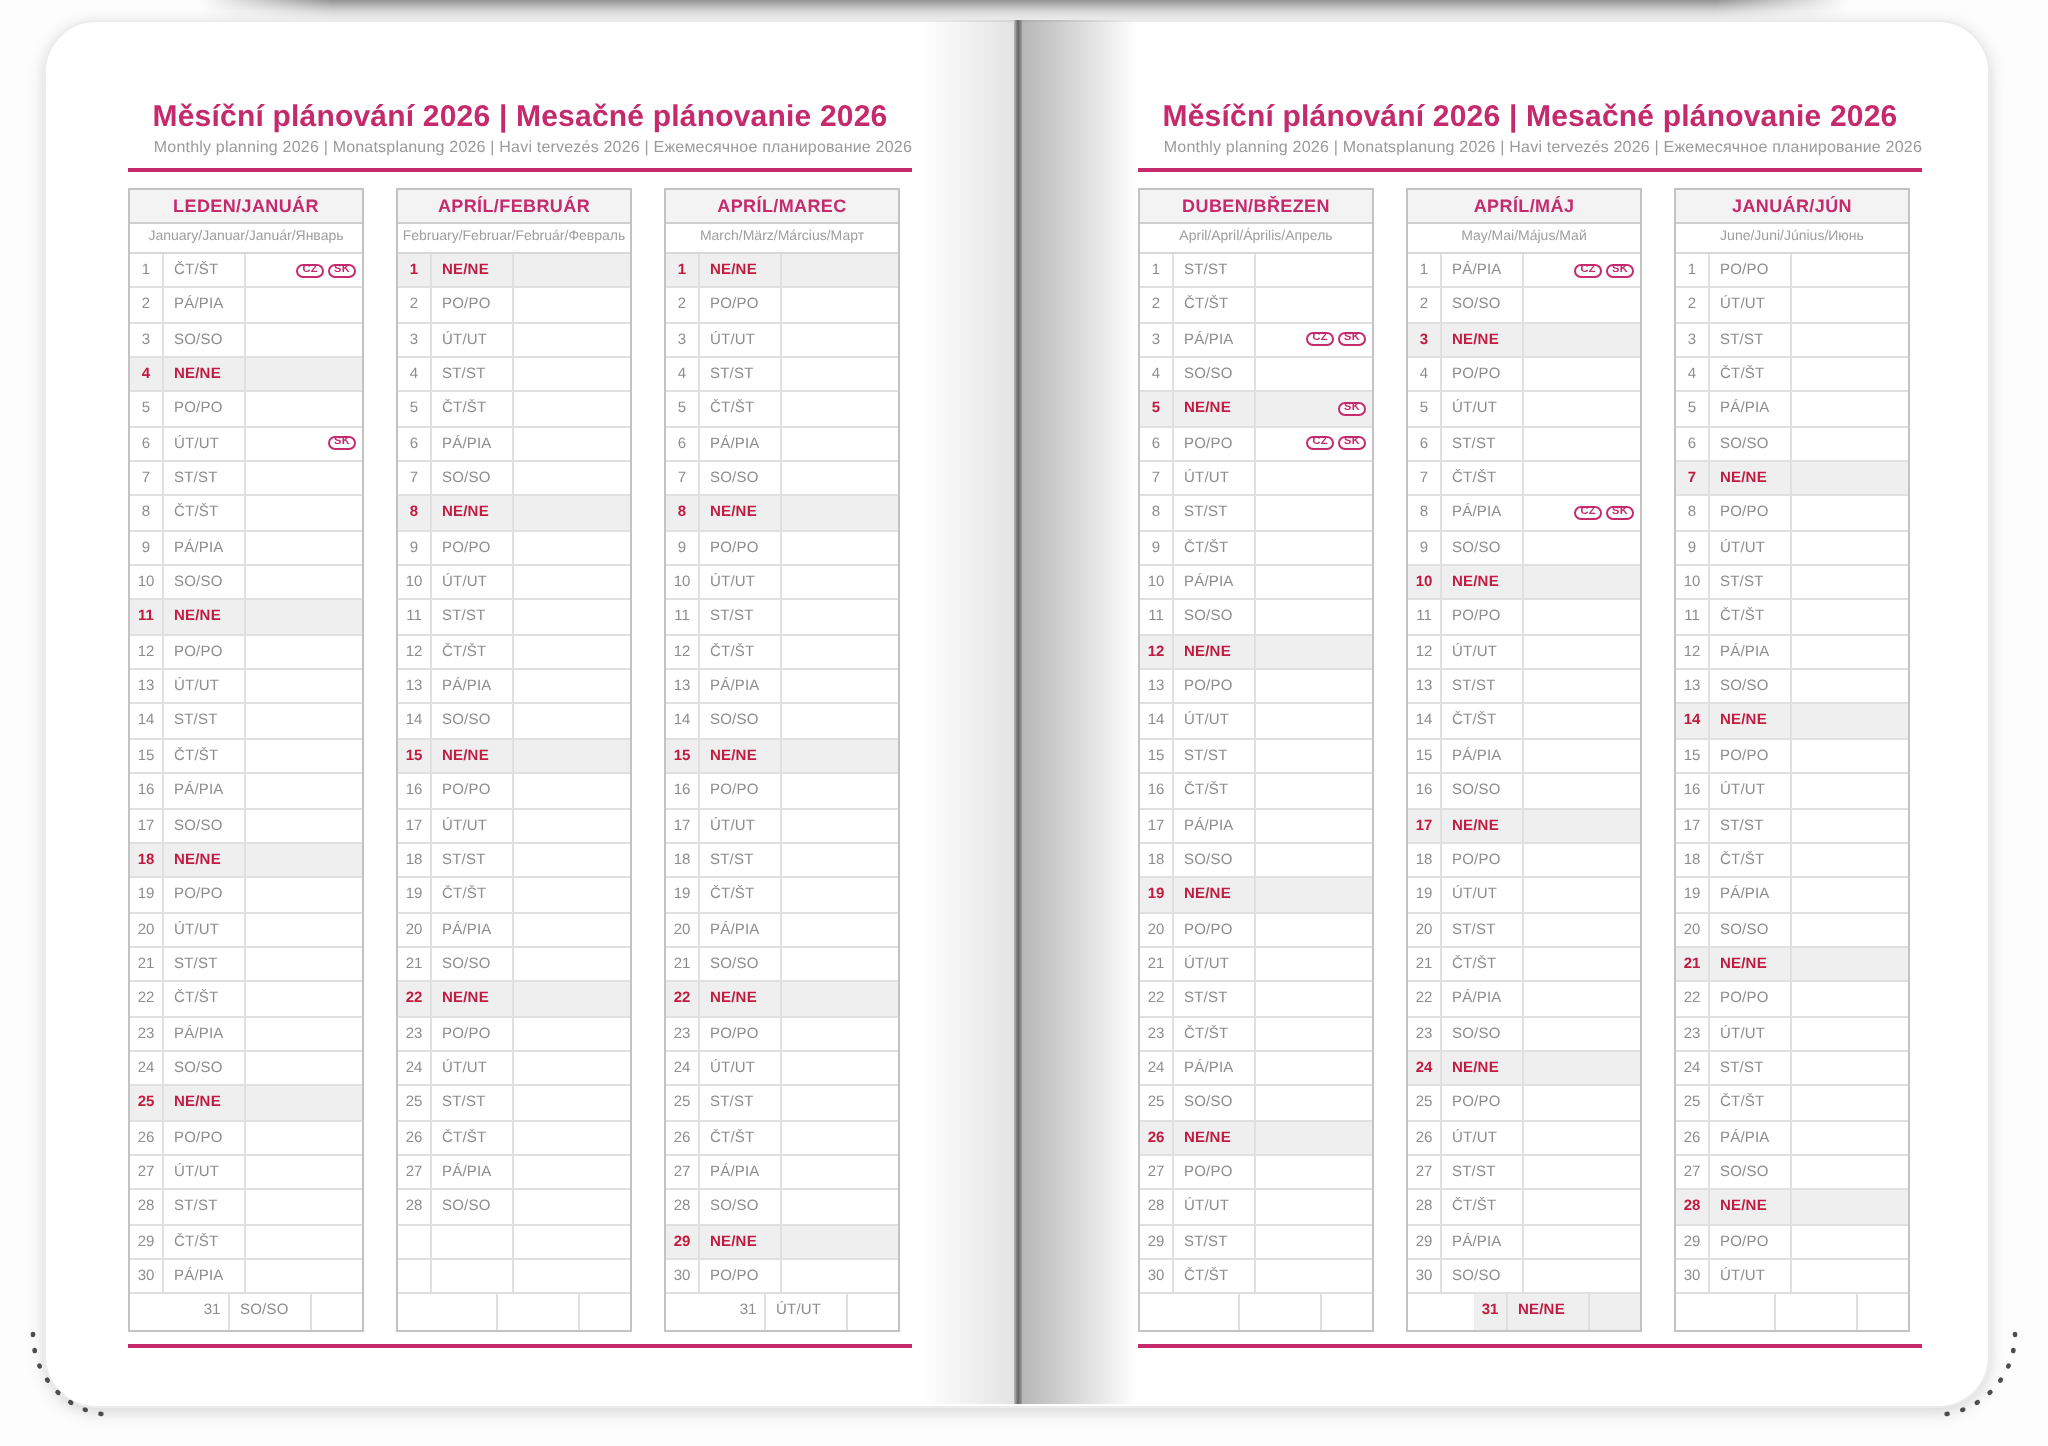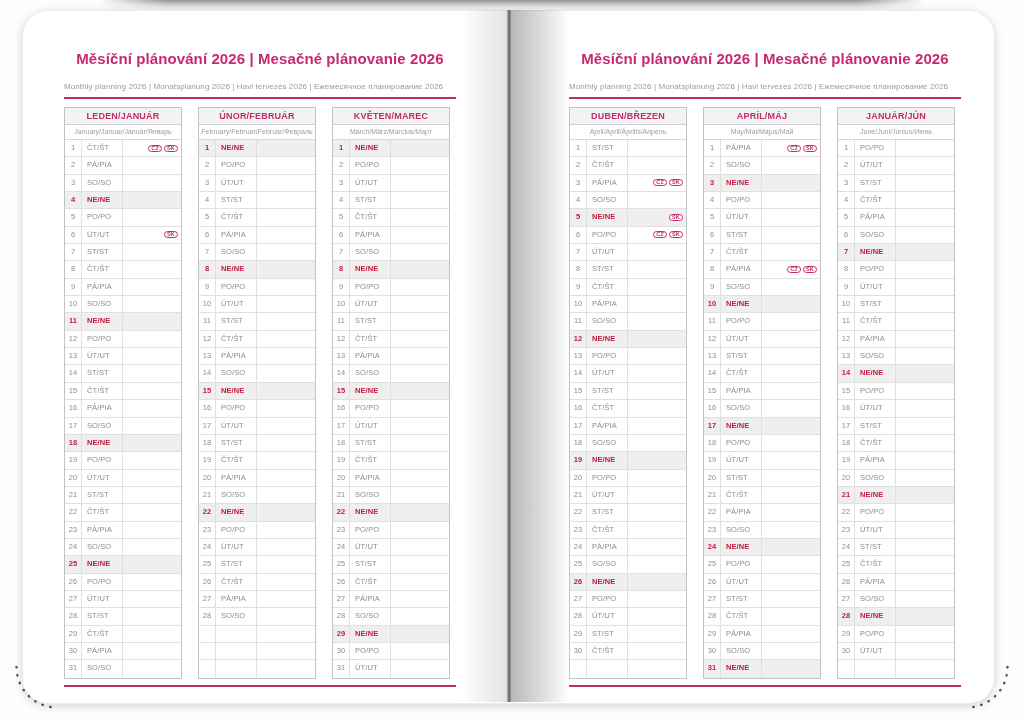--- a/index.html
+++ b/index.html
@@ -24,33 +24,33 @@
     background:linear-gradient(to right,rgba(0,0,0,0),rgba(115,115,115,.20));pointer-events:none;}
   .spine{position:absolute;left:485px;top:0;width:4px;height:100%;
     background:linear-gradient(to right,#bdbdbd,#636363,#9c9c9c);}
   .gutter-right{position:absolute;left:489px;top:0;width:58px;height:100%;
     background:linear-gradient(to right,rgba(105,105,105,.48),rgba(255,255,255,0));pointer-events:none;}
   .page-content{position:absolute;top:40px;width:392px;}
   .page.left .page-content{left:41px;}
   .page.right .page-content{left:61px;}
   .pc-title{font-size:15px;line-height:16px;font-weight:bold;text-align:center;
     color:var(--accent);letter-spacing:.1px;}
-  .pc-sub{margin-top:15px;font-size:8px;line-height:9px;text-align:left;color:#9b9b9b;letter-spacing:.1px;}
+  .pc-sub{margin-top:2px;font-size:8px;line-height:9px;text-align:right;color:#9b9b9b;letter-spacing:.1px;}
   .rule{height:2px;background:var(--accent);}
   .rule.top{margin-top:6px;}
   .rule.bottom{margin-top:6px;}
   .months{display:flex;gap:16px;margin-top:8px;}
   .month{width:118px;box-sizing:border-box;border:1px solid #c3c3c3;background:#fff;}
   .m-header{height:16px;line-height:16px;text-align:center;background:#f3f3f3;
     color:var(--accent);font-weight:bold;font-size:9px;letter-spacing:.2px;
     border-bottom:1px solid #cfcfcf;}
   .m-sub{height:14px;line-height:14px;text-align:center;color:#9e9e9e;font-size:7px;
     border-bottom:1px solid #d8d8d8;background:#fff;}
   .day-row{display:flex;height:17.35px;box-sizing:border-box;border-bottom:1px solid #e0e0e0;align-items:stretch;}
-  .m-rows .day-row:last-child{border-bottom:none;}
+  .m-rows .day-row:last-child{border-bottom:none;margin-left:33px;}
   .num{width:17px;box-sizing:border-box;border-right:1px solid #e0e0e0;text-align:center;
     font-size:7.5px;line-height:16.5px;color:var(--daygray);}
   .abbr{width:41px;box-sizing:border-box;border-right:1px solid #e0e0e0;padding-left:5px;
     font-size:7.5px;line-height:16.5px;color:var(--daygray);letter-spacing:.1px;}
   .note{flex:1;display:flex;align-items:center;justify-content:flex-end;gap:2px;padding-right:3px;}
   .day-row.sun{background:var(--rowhl);}
   .day-row.sun .num,.day-row.sun .abbr{color:var(--sunday);font-weight:bold;}
   .badge{display:inline-flex;align-items:center;box-sizing:border-box;height:7px;
     border:1px solid var(--accent);color:var(--accent);border-radius:4px;
     font-size:5.5px;line-height:5px;font-weight:bold;padding:0 2px;letter-spacing:.2px;background:#fff;}
@@ -231,21 +231,21 @@
                 <span class="note"></span>
               </div>
               <div class="day-row">
                 <span class="num">31</span>
                 <span class="abbr">SO/SO</span>
                 <span class="note"></span>
               </div>
             </div>
           </div>
         <div class="month">
-            <div class="m-header">ÚNOR/FEBRUÁR</div>
+            <div class="m-header">APRÍL/FEBRUÁR</div>
             <div class="m-sub">February/Februar/Február/Февраль</div>
             <div class="m-rows">
               <div class="day-row sun">
                 <span class="num">1</span>
                 <span class="abbr">NE/NE</span>
                 <span class="note"></span>
               </div>
               <div class="day-row">
                 <span class="num">2</span>
                 <span class="abbr">PO/PO</span>
@@ -392,21 +392,21 @@
                 <span class="note"></span>
               </div>
               <div class="day-row">
                 <span class="num"></span>
                 <span class="abbr"></span>
                 <span class="note"></span>
               </div>
             </div>
           </div>
         <div class="month">
-            <div class="m-header">KVĚTEN/MAREC</div>
+            <div class="m-header">APRÍL/MAREC</div>
             <div class="m-sub">March/März/Március/Март</div>
             <div class="m-rows">
               <div class="day-row sun">
                 <span class="num">1</span>
                 <span class="abbr">NE/NE</span>
                 <span class="note"></span>
               </div>
               <div class="day-row">
                 <span class="num">2</span>
                 <span class="abbr">PO/PO</span>

